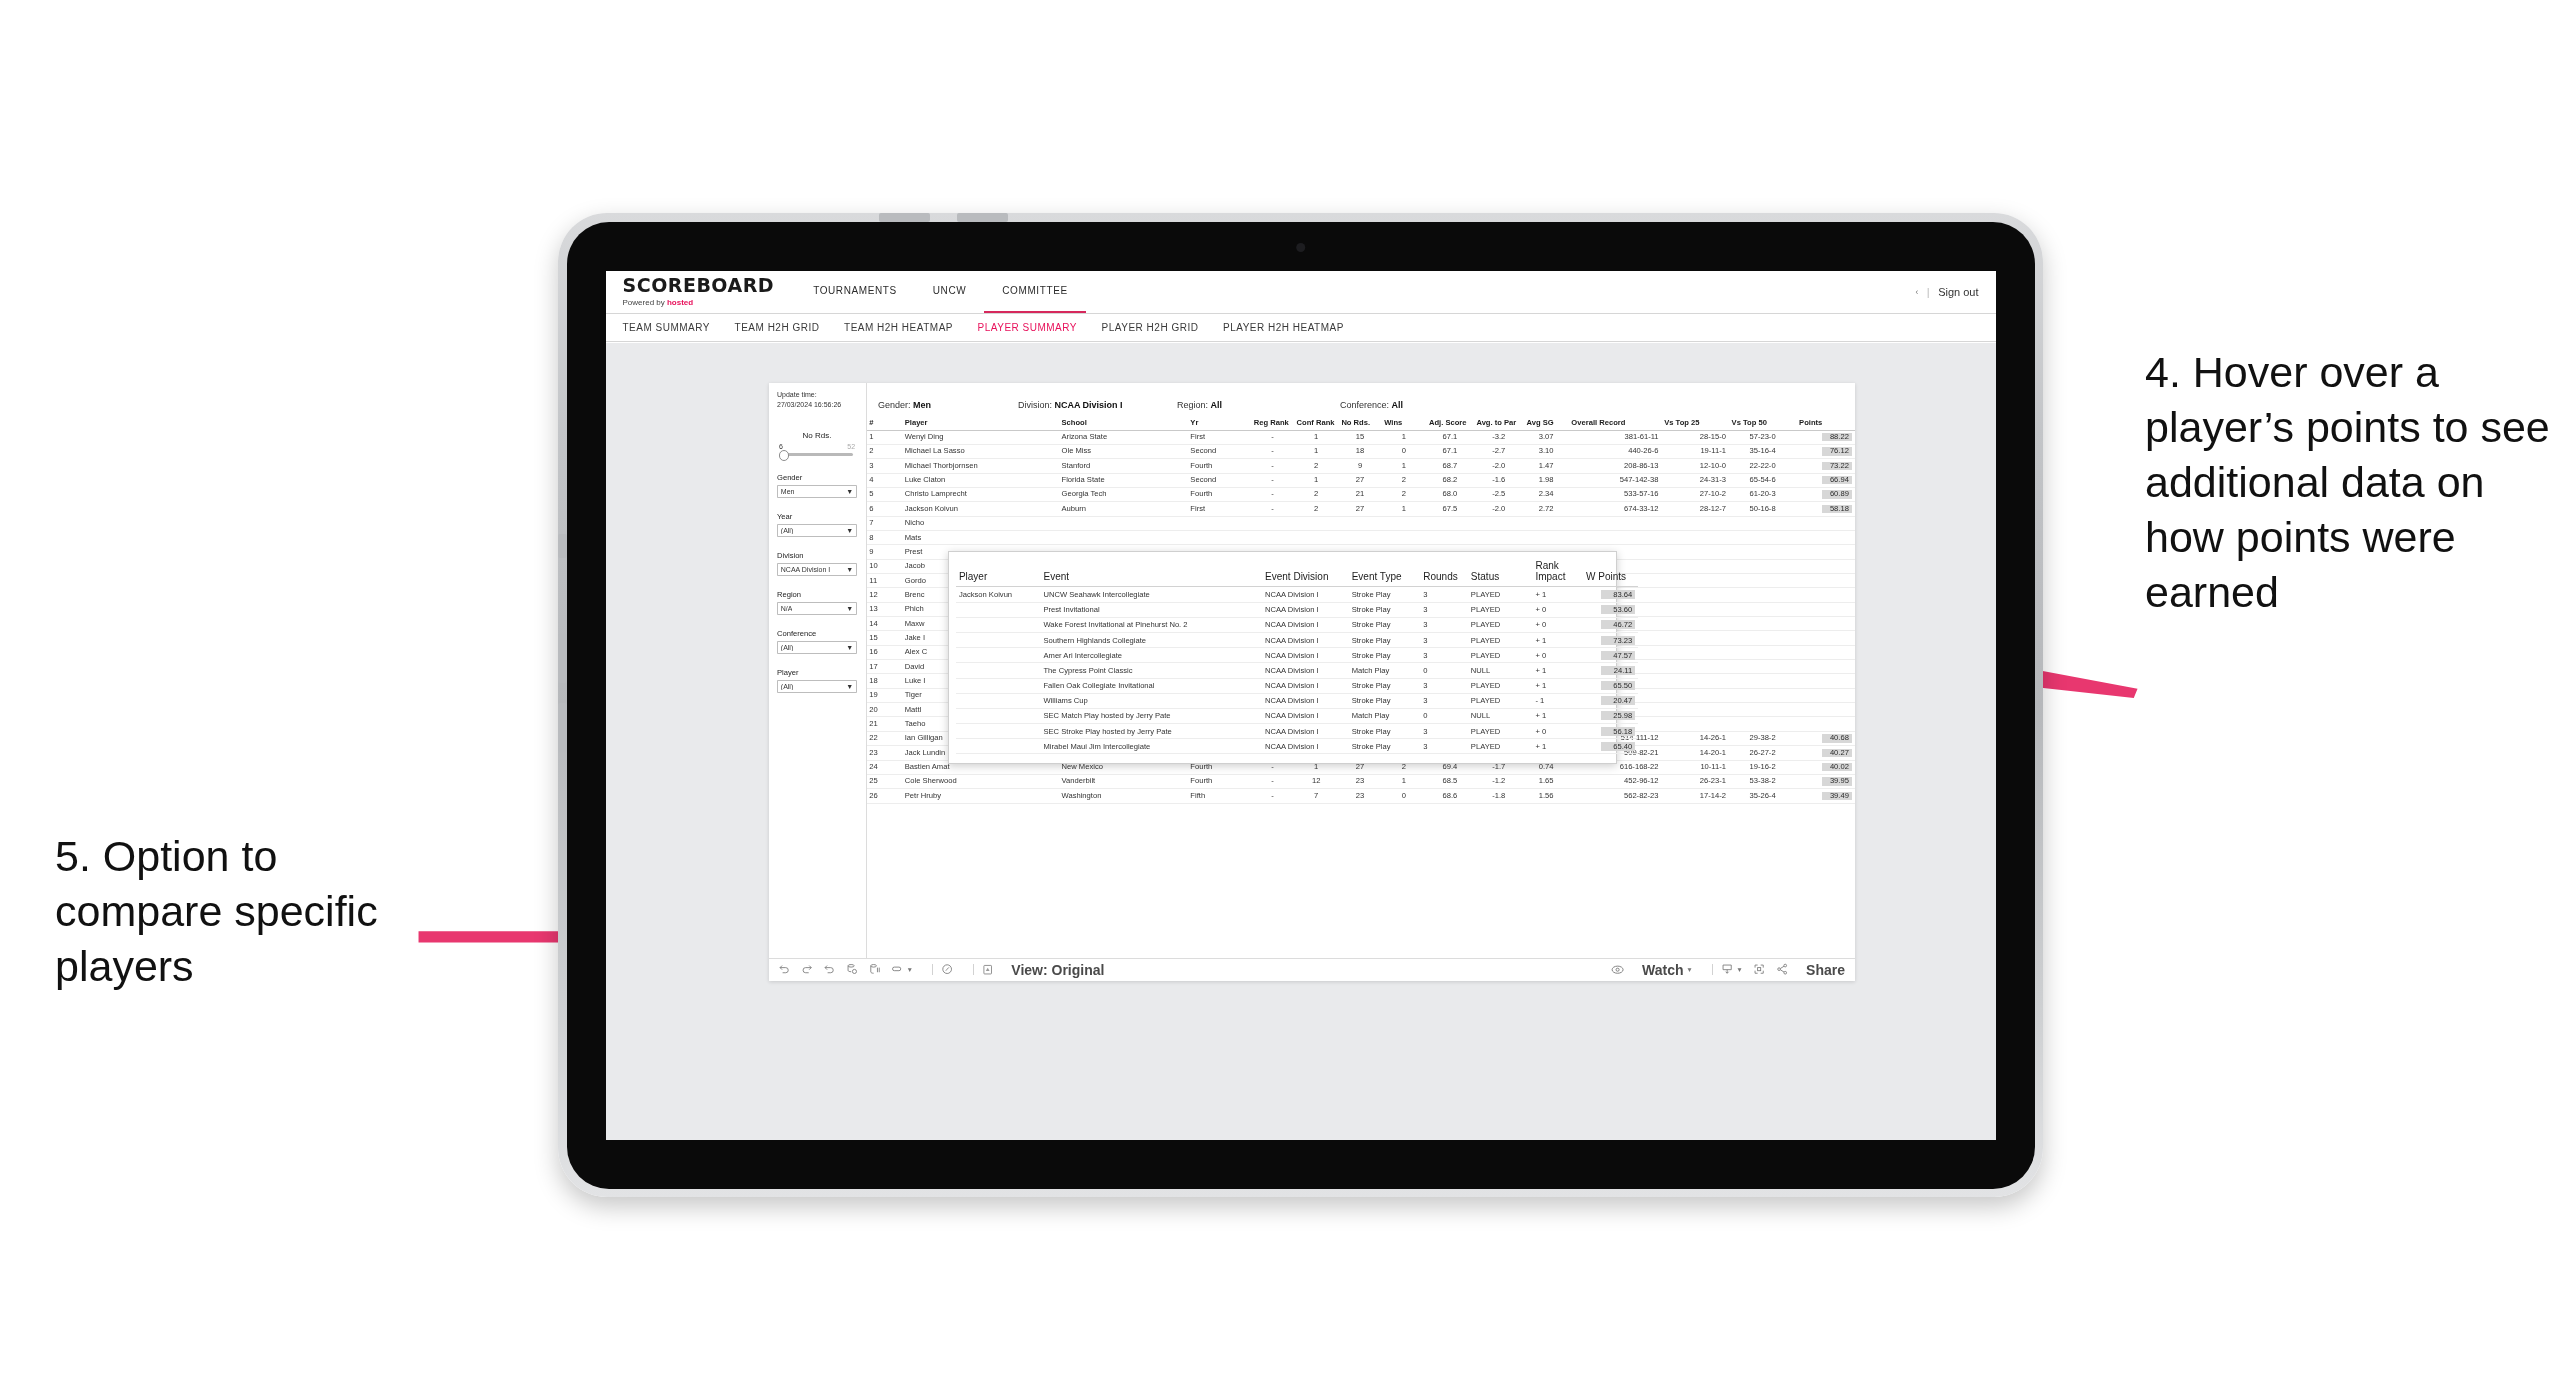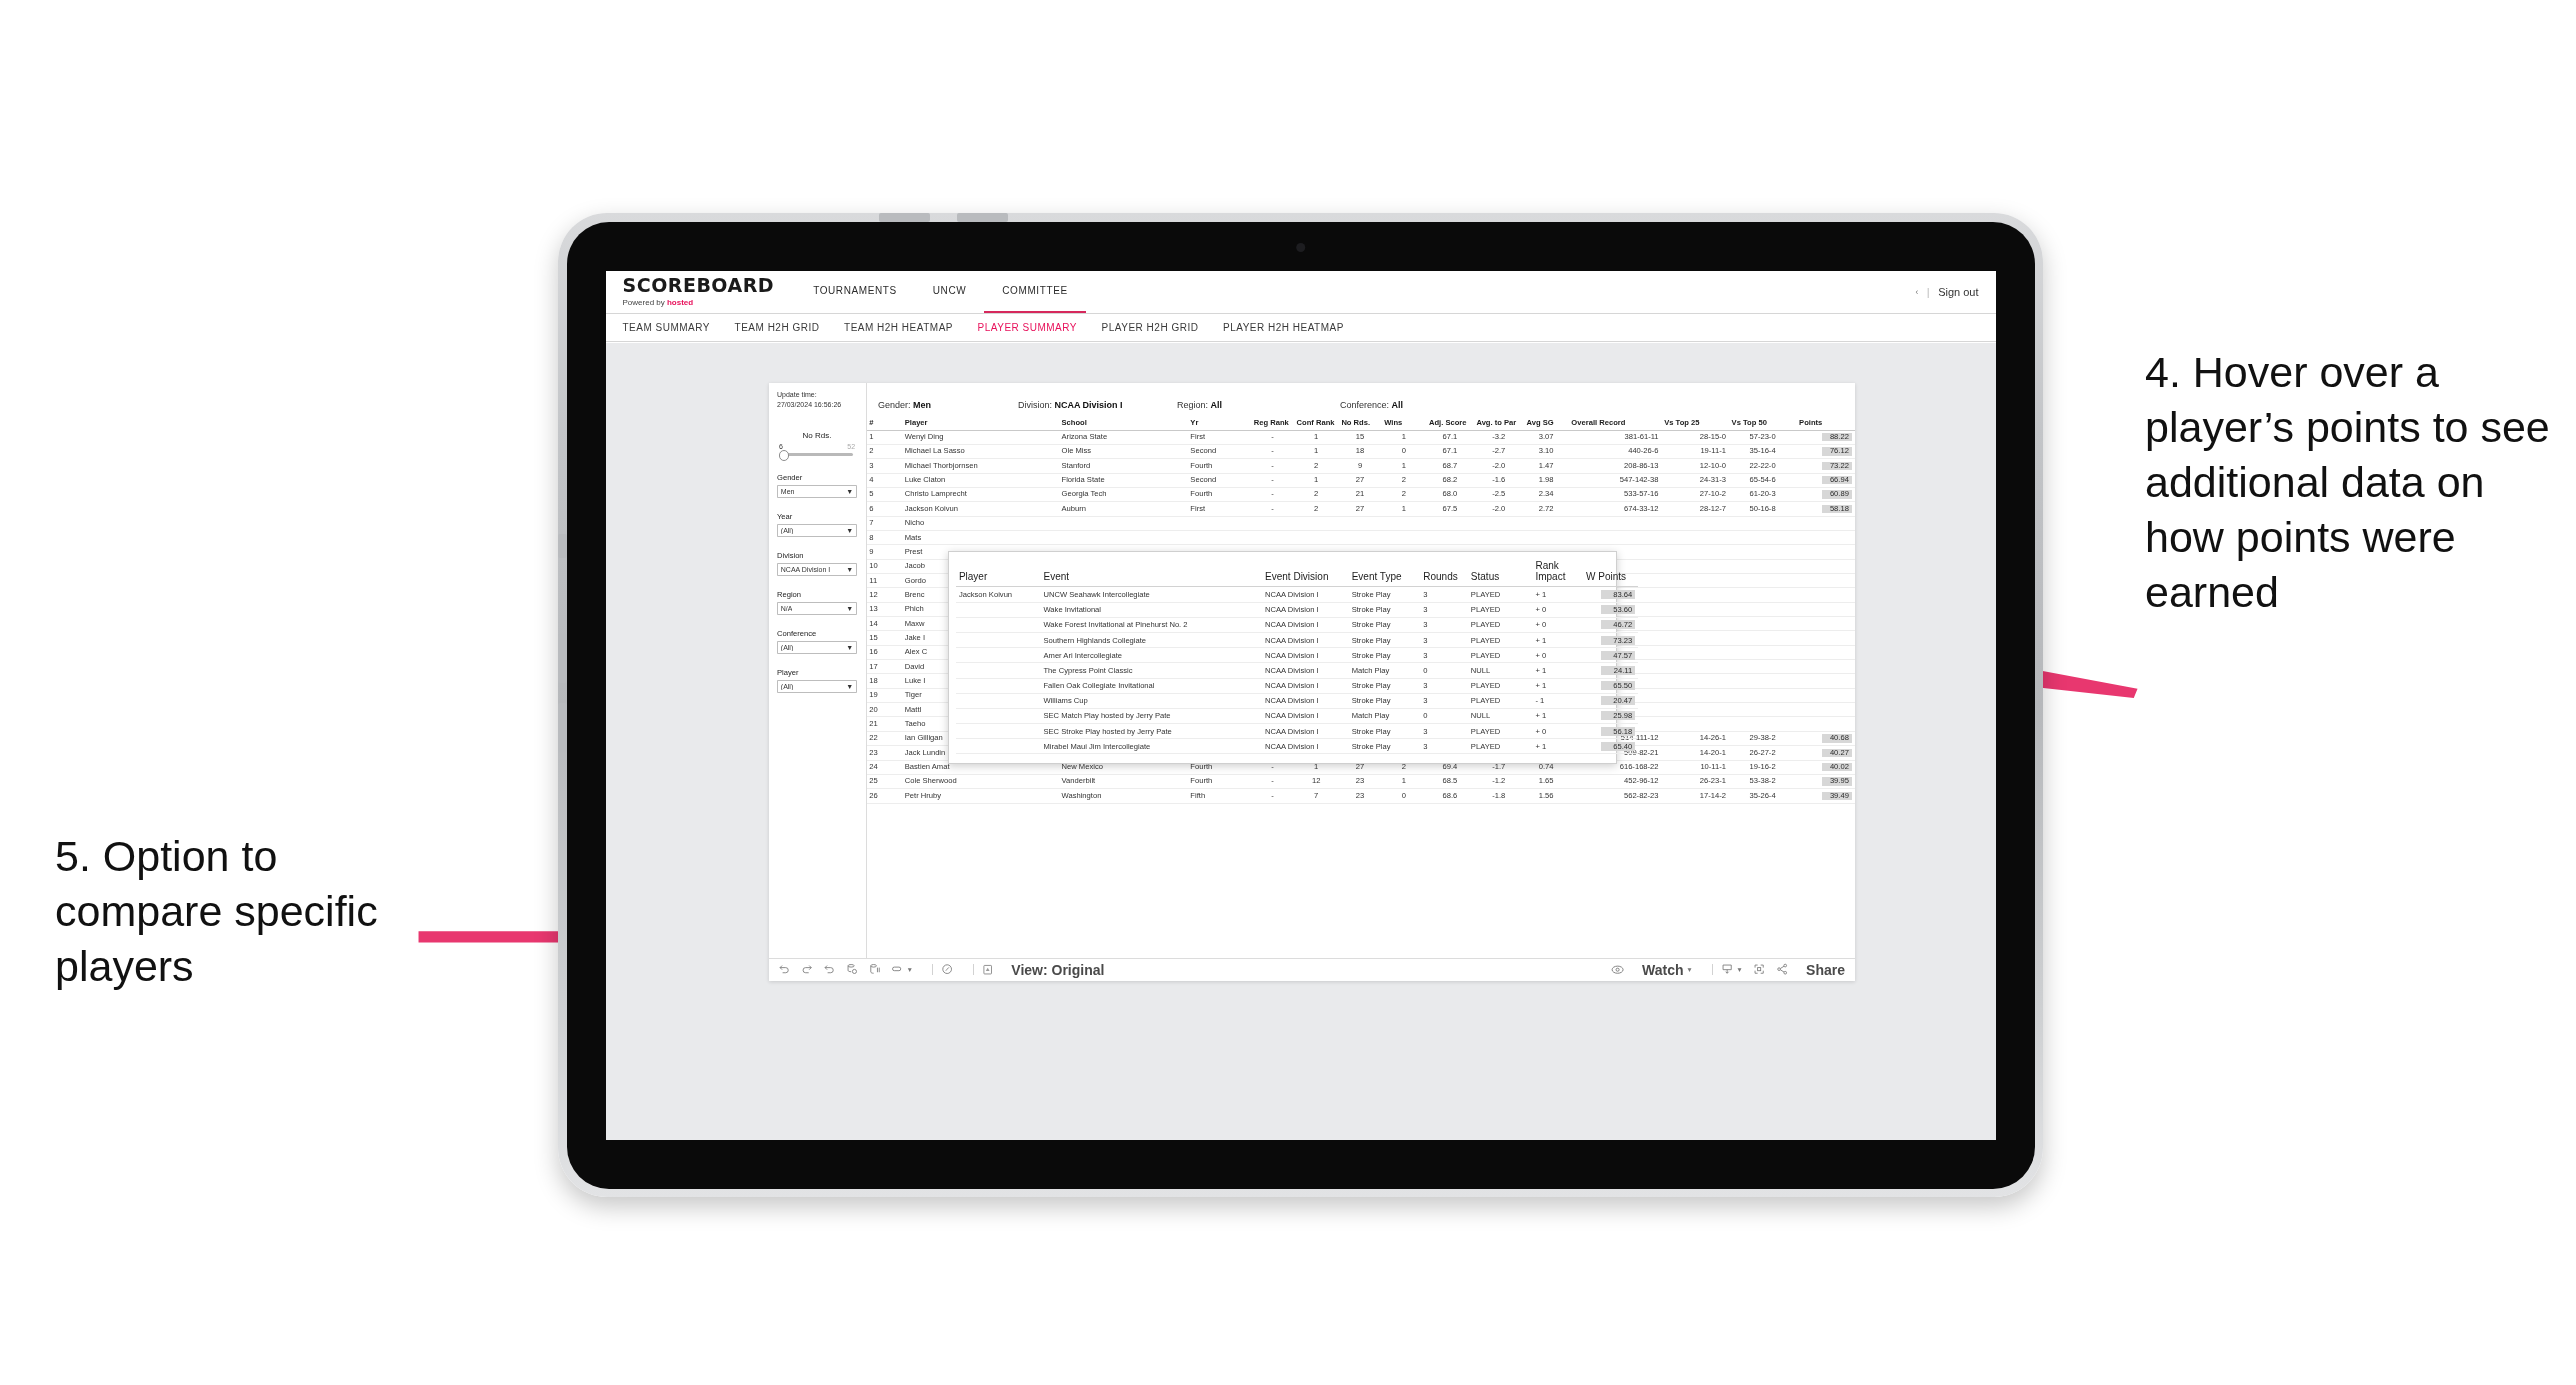--- a/index.html
+++ b/index.html
@@ -791,21 +791,21 @@
                           <td class="t-event">UNCW Seahawk Intercollegiate</td>
                           <td class="t-div">NCAA Division I</td>
                           <td class="t-type">Stroke Play</td>
                           <td class="t-rounds">3</td>
                           <td class="t-status">PLAYED</td>
                           <td class="t-rank">+ 1</td>
                           <td class="t-wp"><span class="wp-cell">83.64</span></td>
                         </tr>
                         <tr>
                           <td class="t-player"></td>
-                          <td class="t-event">Wake Invitational</td>
+                          <td class="t-event">Prest Invitational</td>
                           <td class="t-div">NCAA Division I</td>
                           <td class="t-type">Stroke Play</td>
                           <td class="t-rounds">3</td>
                           <td class="t-status">PLAYED</td>
                           <td class="t-rank">+ 0</td>
                           <td class="t-wp"><span class="wp-cell">53.60</span></td>
                         </tr>
                         <tr>
                           <td class="t-player"></td>
                           <td class="t-event">Wake Forest Invitational at Pinehurst No. 2</td>

